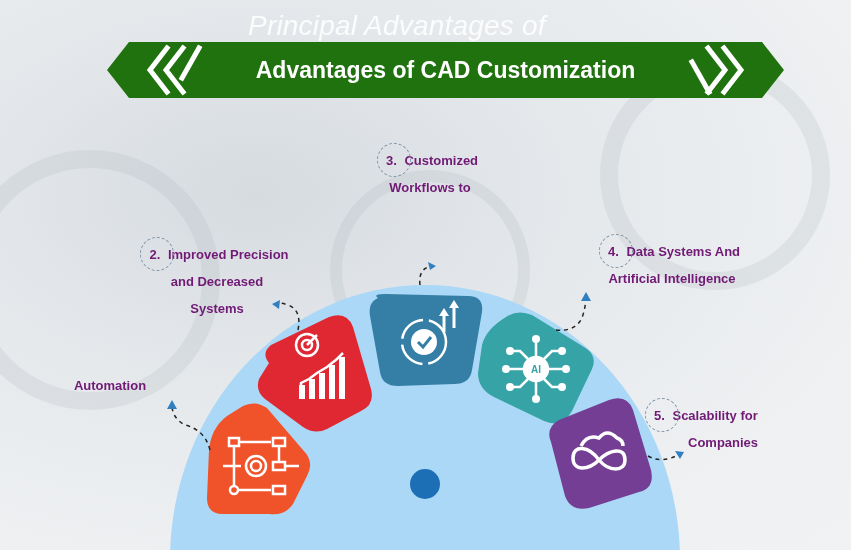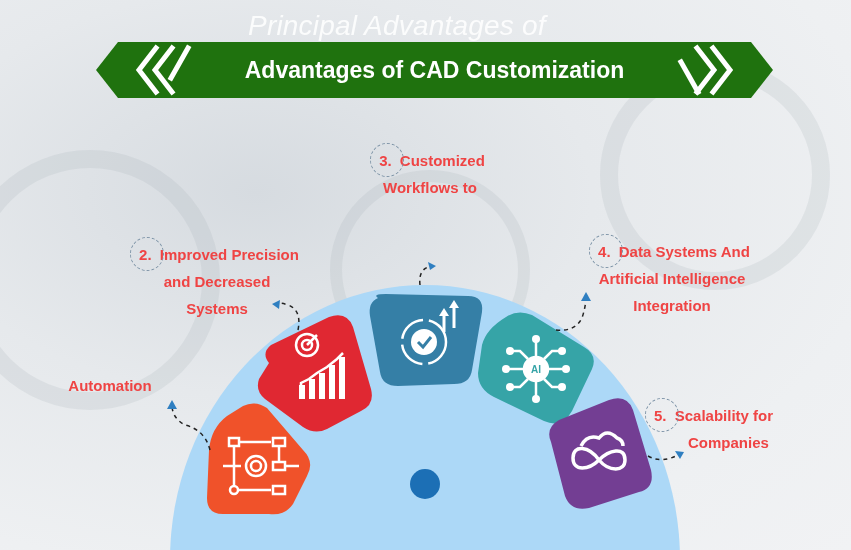--- a/index.html
+++ b/index.html
@@ -8,32 +8,32 @@
     position: relative;
     font-family: "Liberation Sans", sans-serif;
     background: radial-gradient(ellipse at 30% 35%, #d6dbe0 0%, #e6e9ec 40%, #eef0f2 75%, #f1f2f4 100%);
   }
   .bg-gear { position: absolute; border-radius: 50%; border: 18px solid rgba(160,170,180,0.18); }
   .ghost-title {
     position: absolute; left: 248px; top: 10px;
     font-size: 28px; font-weight: normal; font-style: italic;
     color: rgba(255,255,255,0.85); letter-spacing: 0.2px;
   }
-  .banner { position: absolute; left: 96px; top: 42px; width: 677px; height: 72px; }
+  .banner { position: absolute; left: 107px; top: 42px; width: 677px; height: 72px; }
   .banner svg { position: absolute; left: 0; top: 0; }
   .banner-title {
     position: absolute; left: 0; top: 0; width: 100%; height: 56px;
     line-height: 56px; text-align: center;
     color: #ffffff; font-size: 23px; font-weight: bold;
   }
   .dome { position: absolute; left: 0; top: 0; }
   .tile { position: absolute; }
   .label {
-    position: absolute; font-weight: bold; font-size: 15px; line-height: 27px;
-    color: #ef4444; text-align: center;
+    position: absolute; font-weight: bold; font-size: 13px; line-height: 27px;
+    color: #701a75; text-align: center;
   }
   .num {
     display: inline-block; position: relative; padding: 0 4px;
   }
   .num::before {
     content: ""; position: absolute; left: -5px; top: -4px; width: 32px; height: 32px;
     border: 1.5px dashed #7f95a8; border-radius: 50%;
   }
   .connector { position: absolute; }
 </style>
@@ -162,21 +162,20 @@
 </div>
 
 <div class="label" style="left:340px;top:147px;width:180px;">
   <div><span class="num">3.</span> <span>Customized</span></div>
   <div>Workflows to</div>
 </div>
 
 <div class="label" style="left:548px;top:238px;width:248px;">
   <div><span class="num">4.</span> <span>Data Systems And</span></div>
   <div>Artificial Intelligence</div>
-  <div>Integration</div>
 </div>
 
 <div class="label" style="left:650px;top:402px;width:190px;text-align:left;">
   <div><span class="num">5.</span> <span>Scalability for</span></div>
   <div style="padding-left:38px">Companies</div>
 </div>
 
 <svg class="connector" style="left:0;top:0" width="851" height="550">
   <g stroke="#222" stroke-width="1.5" stroke-dasharray="4 4" fill="none">
     <path d="M210,450 Q205,430 185,425 Q172,418 172,405"></path>

